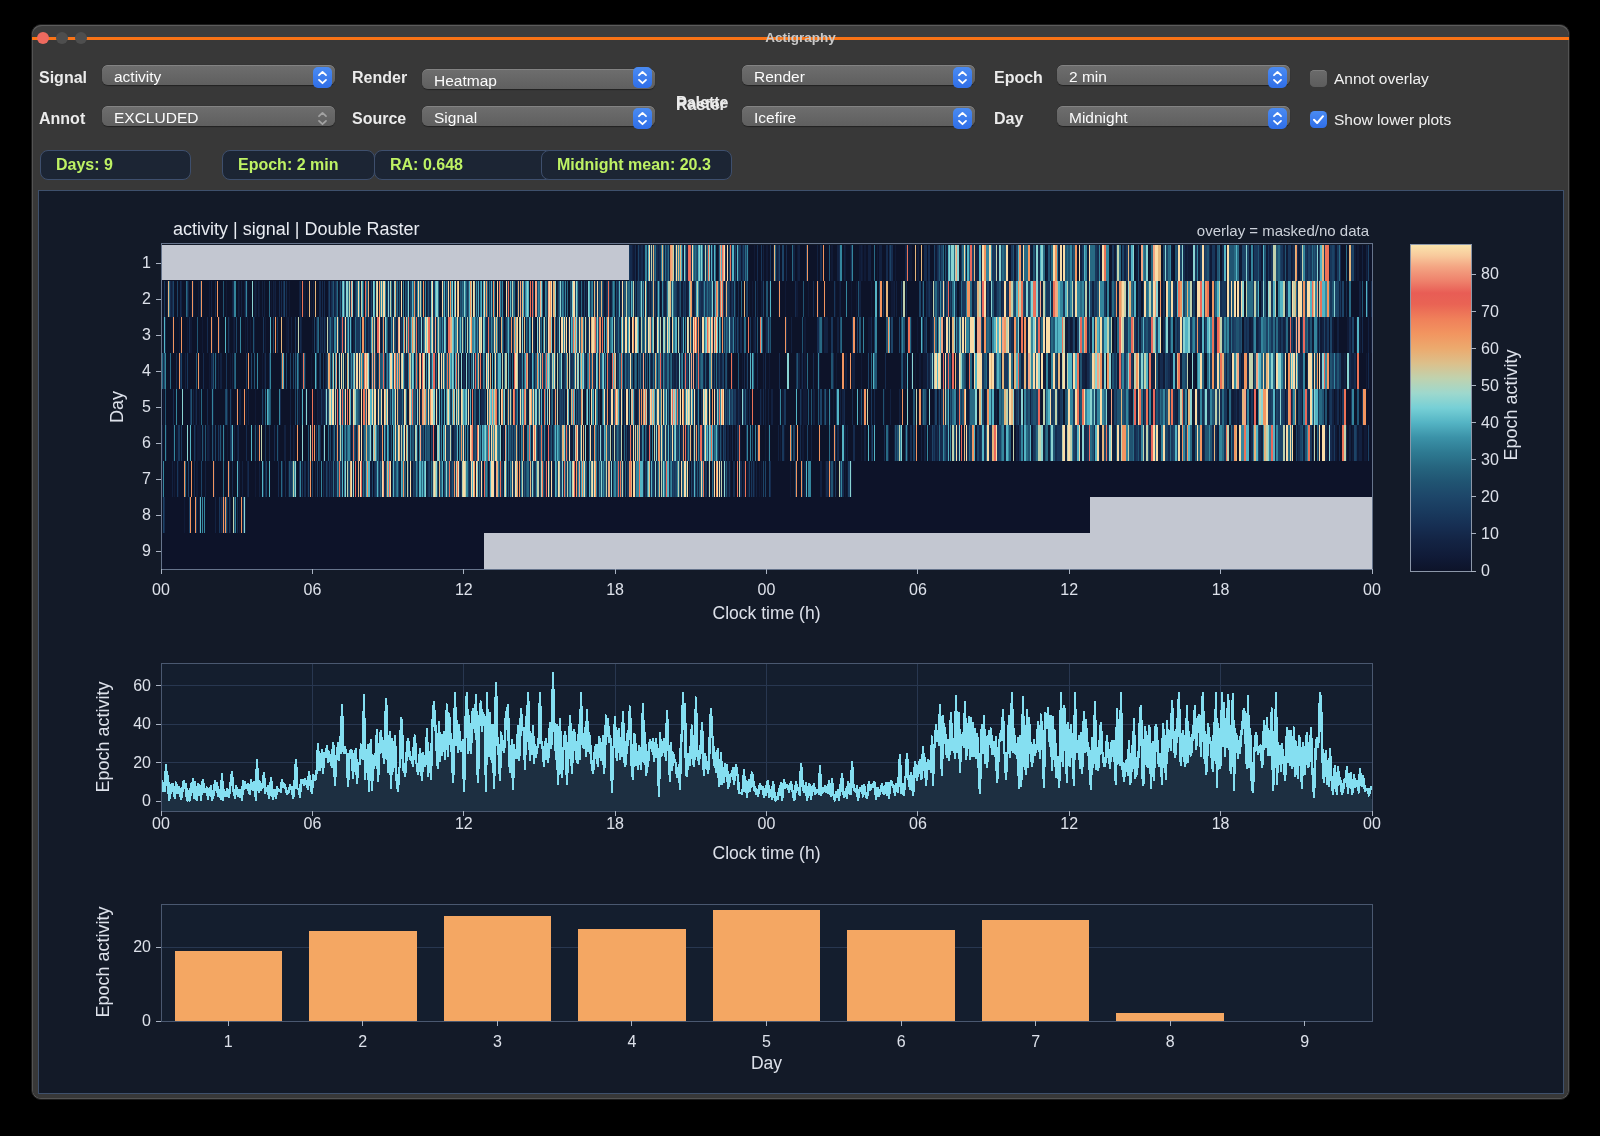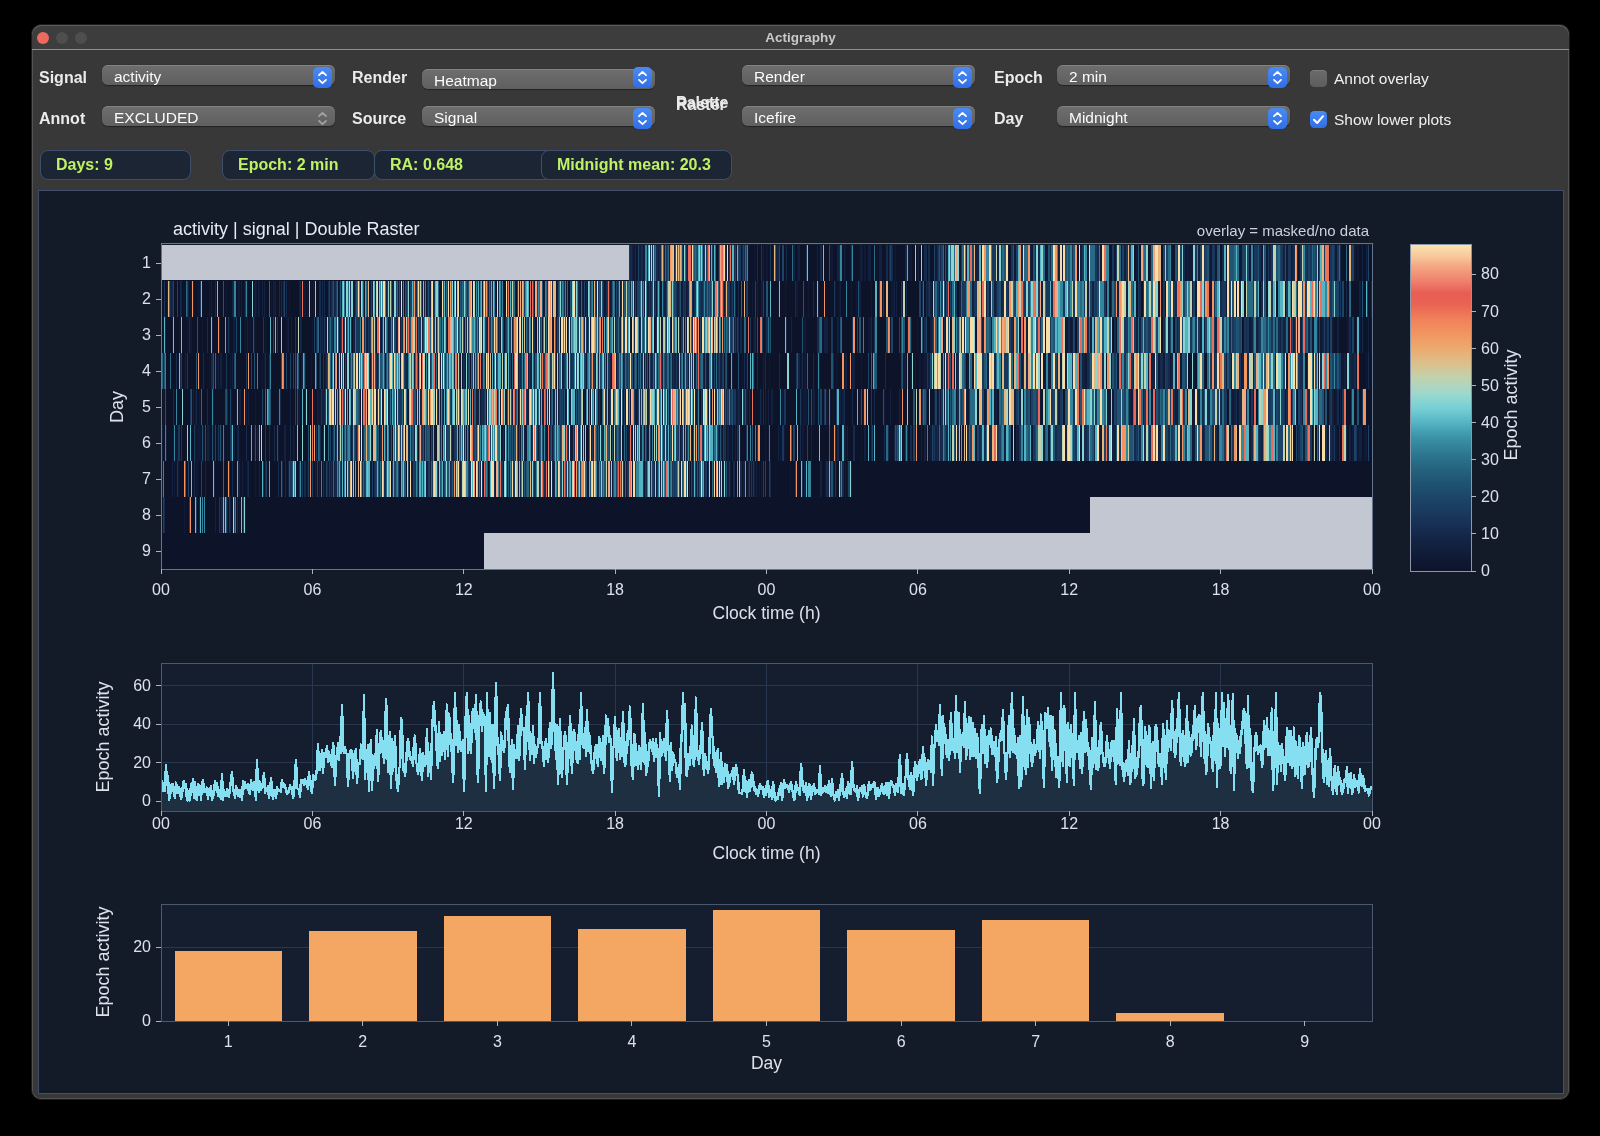--- a/index.html
+++ b/index.html
@@ -1,20 +1,20 @@
 <!DOCTYPE html>
 <html><head><meta charset="utf-8"><style>
 * { margin:0; padding:0; box-sizing:border-box; }
 html,body { width:1600px; height:1136px; background:#000; overflow:hidden;
   font-family:"Liberation Sans", sans-serif; -webkit-font-smoothing:antialiased; }
 #win { position:absolute; left:31px; top:24px; width:1539px; height:1076px;
   background:#383838; border-radius:10px; border:1px solid #1c1c1c;
   box-shadow:inset 0 0 0 0.5px rgba(255,255,255,.28); }
-#titlebar { position:absolute; left:0; top:0; width:100%; height:25px;
-  background:#3d3d3d; border-radius:10px 10px 0 0; border-bottom:1px solid #f97316;
+#titlebar { position:absolute; left:0; top:0; width:100%; height:15px;
+  background:#3d3d3d; border-radius:10px 10px 0 0; border-bottom:3px solid #f97316;
   box-shadow:inset 0 1px 0 rgba(255,255,255,.16); }
 #title { position:absolute; left:0; top:0; width:100%; height:25px; line-height:26px;
   text-align:center; color:#c9c9c9; font-size:13.5px; font-weight:700; }
 .tl { position:absolute; top:7px; width:12px; height:12px; border-radius:50%; }
 .lbl { position:absolute; color:#ebebeb; font-size:16px; font-weight:700; height:20px; line-height:20px; }
 .dd { position:absolute; width:233px; height:20px; border-radius:6px;
   background:linear-gradient(#6e6e6e,#5f5f5f); box-shadow:inset 0 0.5px 0 rgba(255,255,255,.3), 0 0.5px 1px rgba(0,0,0,.4); }
 .dd span { position:absolute; left:12px; top:3px; font-size:15.5px; color:#fbfbfb; }
 .cbl { position:absolute; color:#f0f0f0; font-size:15.5px; height:20px; line-height:20px; }
 .badge { position:absolute; top:125px; height:30px; border:1.5px solid #3e4f6d; border-radius:8px;

